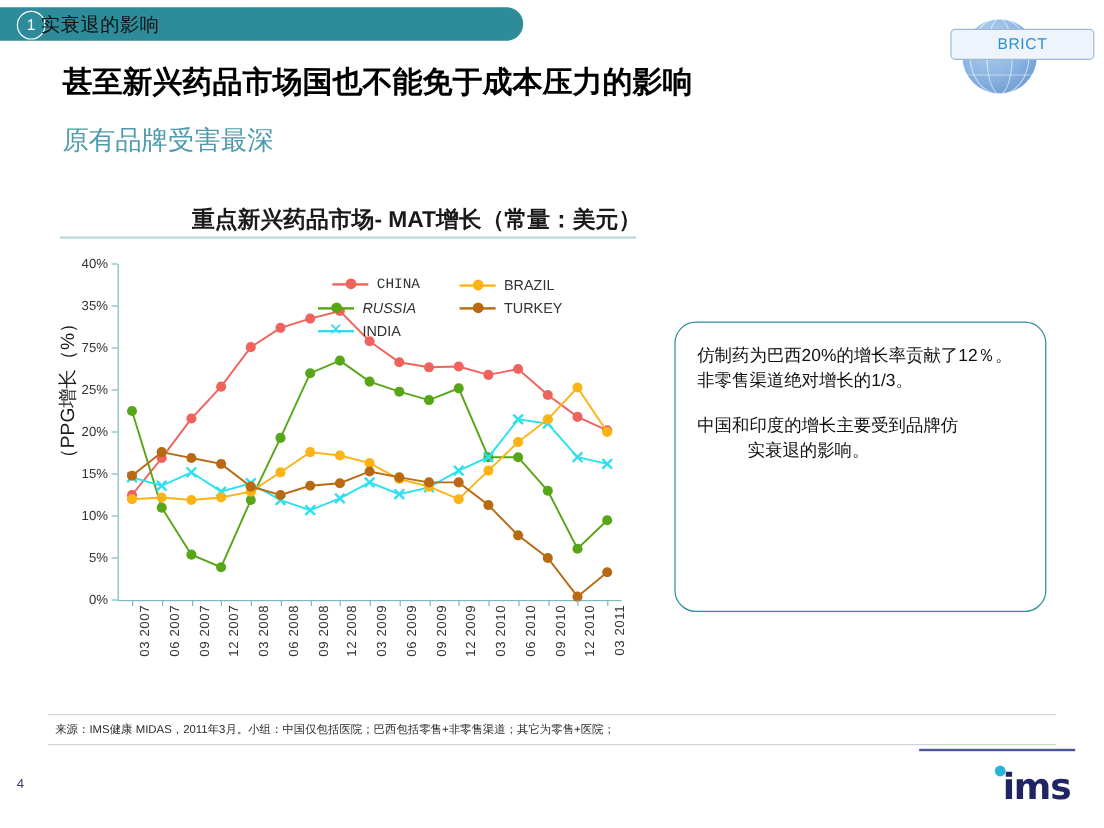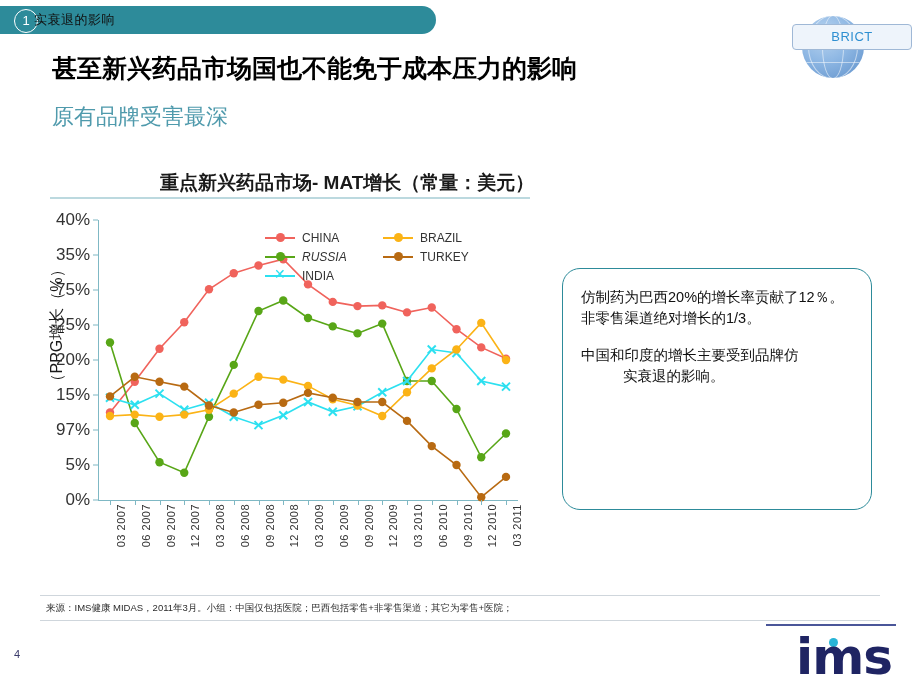--- a/index.html
+++ b/index.html
@@ -13,21 +13,21 @@
     position:absolute;left:-14px;top:6px;width:450px;height:28px;
     background:#2d8b9a;border-radius:0 16px 16px 0;
   }
   .hdr-badge{
     position:absolute;left:14px;top:9px;width:22px;height:22px;border-radius:50%;
     background:#2d8b9a;border:1.6px solid #ffffff;
     color:#ffffff;font-size:13px;line-height:22px;text-align:center;
   }
   .hdr-bar-text{
     position:absolute;left:34px;top:11px;
-    font-size:13px;color:#111111;letter-spacing:.5px;white-space:nowrap;
+    font-size:16px;color:#111111;letter-spacing:.5px;white-space:nowrap;
   }
   
   .globe{
     position:absolute;right:56px;top:16px;width:62px;height:62px;border-radius:50%;
     background:radial-gradient(circle at 36% 30%, #b9d4ef 0%, #8fb8e4 45%, #5d8fc9 100%);
     overflow:hidden;
   }
   .globe .mer{position:absolute;border:1px solid rgba(255,255,255,.55);border-radius:50%;}
   .globe .m1{left:20px;top:-1px;width:20px;height:62px;}
   .globe .m2{left:6px;top:-1px;width:48px;height:62px;}
@@ -52,21 +52,21 @@
     position:absolute;left:140px;top:5px;font-size:19px;font-weight:700;color:#1a1a1a;white-space:nowrap;
   }
   .chart-title-rule{position:absolute;left:30px;top:32px;width:480px;height:2px;background:#bcd9df;}
   .yaxis-title{
     position:absolute;left:-58px;top:150px;width:190px;
     transform:rotate(-90deg);text-align:center;
     font-size:16px;color:#1a1a1a;white-space:nowrap;
   }
   .plot{position:absolute;left:78px;top:55px;width:420px;height:280px;}
   .ylab{position:absolute;right:100%;margin-right:8px;transform:translateY(-50%);
-        font-size:17px;color:#333;white-space:nowrap;}
+        font-size:11px;color:#333;white-space:nowrap;}
   .ytick{position:absolute;left:-5px;width:5px;height:1px;background:#7fb8c4;transform:translateY(-50%);}
   .axis-line{position:absolute;background:#7fb8c4;}
   .xlab{
     position:absolute;top:284px;font-size:11px;color:#333;white-space:nowrap;
     transform-origin:left top;transform:rotate(-90deg) translate(-100%,0);
     letter-spacing:.5px;
   }
   .xtick{position:absolute;top:280px;width:1px;height:5px;background:#7fb8c4;}
   
   .legend{position:absolute;left:245px;top:65px;width:215px;font-size:12px;color:#333;}
@@ -85,21 +85,21 @@
   .tb-key{width:68px;flex:none;}
   .tb-val{flex:1;}
   .tb-para{margin-top:16px;}
   .tb-para .ind{display:block;padding-left:42px;}
   
   .foot-rule-top{position:absolute;left:40px;top:595px;width:840px;height:1px;background:#cfd6dc;}
   .foot-text{position:absolute;left:46px;top:602px;font-size:9.5px;color:#2b2b2b;white-space:nowrap;}
   .foot-rule-bot{position:absolute;left:40px;top:620px;width:840px;height:1px;background:#cfd6dc;}
   .pagenum{position:absolute;left:14px;top:648px;font-size:11px;color:#3b3b6b;}
   .ims{
-    position:absolute;right:28px;top:636px;font-size:50px;font-weight:700;
+    position:absolute;right:28px;top:636px;font-size:30px;font-weight:700;
     color:#1f2463;letter-spacing:-1px;line-height:42px;
     font-family:"DejaVu Sans","Liberation Sans",sans-serif;
   }
   .ims-dot{position:absolute;right:82px;top:638px;width:9px;height:9px;border-radius:50%;background:#27b4d6;}
   .ims-rule{position:absolute;right:24px;top:624px;width:130px;height:2px;background:#4a5699;}
 </style>
 </head>
 <body>
 
 <div class="hdr-bar"></div>
@@ -267,21 +267,21 @@
         <circle cx="333.75" cy="226.1" r="4.2" fill="#b86a12"></circle>
         <circle cx="358.5" cy="245" r="4.2" fill="#b86a12"></circle>
         <circle cx="383.25" cy="277.2" r="4.2" fill="#b86a12"></circle>
         <circle cx="408" cy="256.9" r="4.2" fill="#b86a12"></circle>
       </svg>
   <div class="ytick" style="top: 280px;"></div>
       <div class="ylab" style="top: 280px;">0%</div>
       <div class="ytick" style="top: 245px;"></div>
       <div class="ylab" style="top: 245px;">5%</div>
       <div class="ytick" style="top: 210px;"></div>
-      <div class="ylab" style="top: 210px;">97%</div>
+      <div class="ylab" style="top: 210px;">10%</div>
       <div class="ytick" style="top: 175px;"></div>
       <div class="ylab" style="top: 175px;">15%</div>
       <div class="ytick" style="top: 140px;"></div>
       <div class="ylab" style="top: 140px;">20%</div>
       <div class="ytick" style="top: 105px;"></div>
       <div class="ylab" style="top: 105px;">25%</div>
       <div class="ytick" style="top: 70px;"></div>
       <div class="ylab" style="top: 70px;">75%</div>
       <div class="ytick" style="top: 35px;"></div>
       <div class="ylab" style="top: 35px;">35%</div>
@@ -317,21 +317,21 @@
       <div class="xlab" style="left: 338.75px;">06 2010</div>
       <div class="xtick" style="left: 358.5px;"></div>
       <div class="xlab" style="left: 363.5px;">09 2010</div>
       <div class="xtick" style="left: 383.25px;"></div>
       <div class="xlab" style="left: 388.25px;">12 2010</div>
       <div class="xtick" style="left: 408px;"></div>
       <div class="xlab" style="left: 413px;">03 2011</div>
     </div>
 
   <div class="legend" id="legend">
-      <div class="lg-item" style="left: 0px; top: 0px;"><span class="lg-line" style="background: rgb(240, 99, 92);"><span class="lg-dot" style="background: rgb(240, 99, 92);"></span></span><span class="lg-label">CHINA</span></div>
+      <div class="lg-item" style="left: 12px; top: 0px; font-family: Liberation Mono, monospace;"><span class="lg-line" style="background: rgb(240, 99, 92);"><span class="lg-dot" style="background: rgb(240, 99, 92);"></span></span><span class="lg-label">CHINA</span></div>
       <div class="lg-item" style="left: 0px; top: 19px; font-style: italic;"><span class="lg-line" style="background: rgb(88, 166, 23);"><span class="lg-dot" style="background: rgb(88, 166, 23);"></span></span><span class="lg-label">RUSSIA</span></div>
       <div class="lg-item" style="left: 0px; top: 38px;"><span class="lg-line" style="background: rgb(44, 224, 240);"><span class="lg-x" style="color: rgb(44, 224, 240);">✕</span></span><span class="lg-label">INDIA</span></div>
       <div class="lg-item" style="left: 118px; top: 0px;"><span class="lg-line" style="background: rgb(251, 179, 22);"><span class="lg-dot" style="background: rgb(251, 179, 22);"></span></span><span class="lg-label">BRAZIL</span></div>
       <div class="lg-item" style="left: 118px; top: 19px;"><span class="lg-line" style="background: rgb(184, 106, 18);"><span class="lg-dot" style="background: rgb(184, 106, 18);"></span></span><span class="lg-label">TURKEY</span></div>
     </div>
 </div>
 
 <div class="textbox">
   <div class="tb-inner">
     <div class="tb-row">

